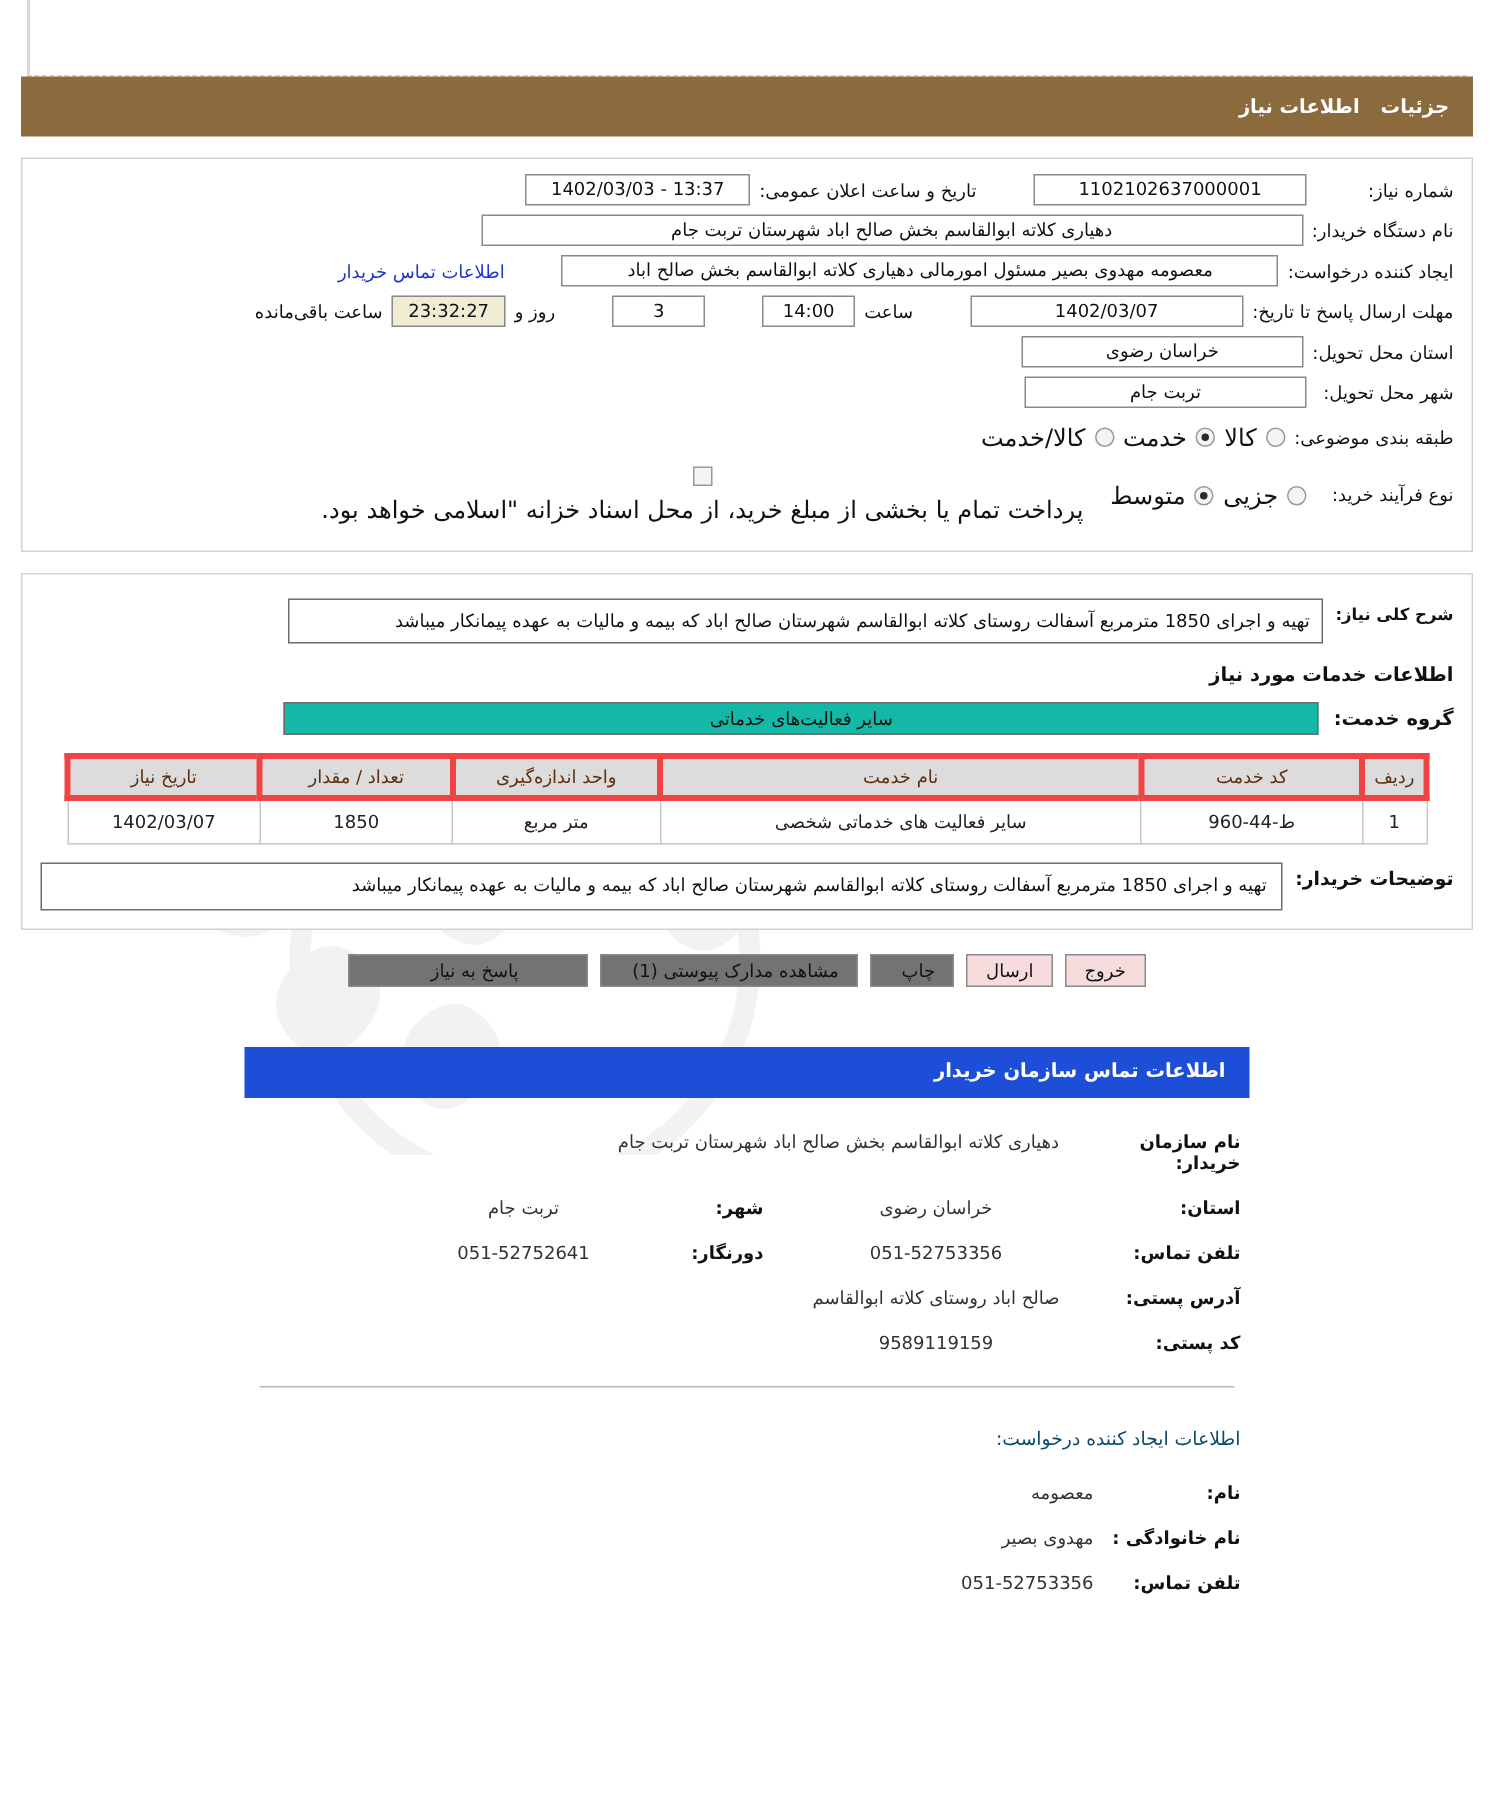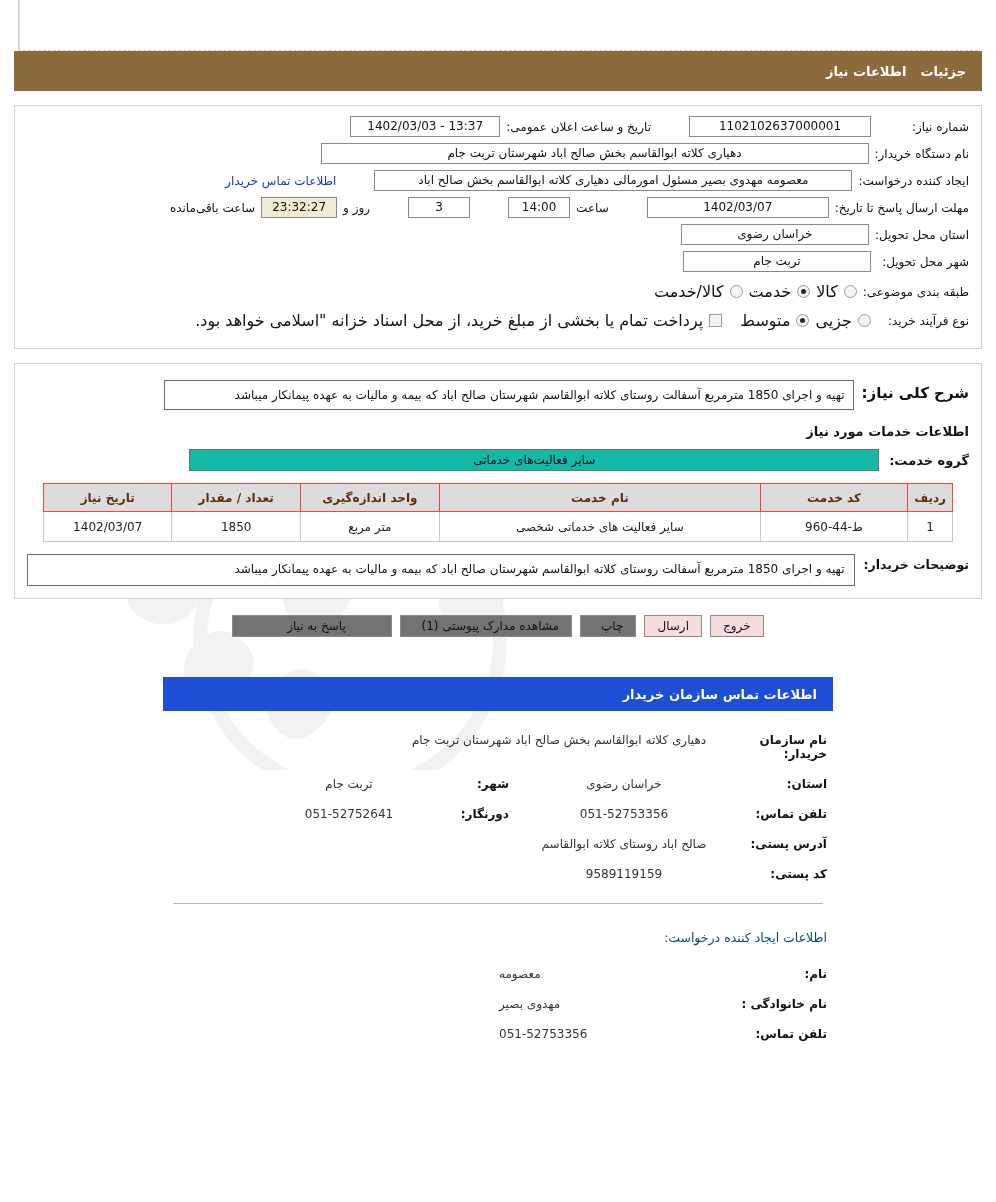--- a/index.html
+++ b/index.html
@@ -132,21 +132,21 @@
     border-radius: 50%; background: #2a2a2a;
   }
   .radio-label { font-size: 16px; color: #111; }
   .checkbox {
     width: 13px; height: 13px; border: 1px solid #9a9a9a;
     background: #f4f4f4; display: inline-block; flex: none;
   }
 
   
   .desc-row { display: flex; align-items: flex-start; gap: 8px; margin: 6px 0 4px 0; }
-  .desc-label { font-size: 15px; font-weight: bold; color: #111; padding-top: 4px; white-space: nowrap; }
+  .desc-label { font-size: 11px; font-weight: bold; color: #111; padding-top: 4px; white-space: nowrap; }
   .desc-box {
     border: 1px solid #6d6d6d;
     background: #fff;
     font-size: 12px;
     color: #111;
     padding: 5px 8px;
     line-height: 1.5;
     flex: none;
     text-align: justify;
   }
@@ -164,23 +164,23 @@
   
   table.items {
     width: 910px;
     border-collapse: collapse;
     font-size: 12px;
     margin: 4px auto 0 auto;
     background: #fff;
   }
   table.items th {
     background: #dcdcdc;
-    border: 1px solid #ef4444;
+    border: 4px solid #ef4444;
     color: #5d2f10;
-    font-weight: bold;
+    font-weight: normal;
     height: 28px;
     font-size: 12px;
     padding: 0 6px;
     white-space: nowrap;
   }
   table.items td {
     border: 1px solid #c8c8c8;
     height: 30px;
     text-align: center;
     color: #222;
@@ -238,21 +238,21 @@
   .ckey2 { font-weight: bold; color: #111; width: 80px; text-align: right; flex: none; }
   .cval2 { color: #333; width: 160px; text-align: center; flex: none; direction: ltr; }
   .cval.ltr, .cval2.ltr { direction: ltr; }
   .crow.single .cval { width: 360px; }
 
   .divider { border-top: 1px solid #b9b9b9; margin: 22px 4px 0 4px; }
   .sub-title { font-size: 12.5px; color: #0c4a6e; margin: 26px 0 22px 0; text-align: right; padding-right: 0; }
   .sub-title-inner { display: inline-block; }
   .req-row { display: flex; font-size: 12px; margin-bottom: 16px; align-items: baseline; }
   .rkey { font-weight: bold; color: #111; width: 98px; text-align: right; flex: none; }
-  .rval { color: #333; width: 230px; text-align: left; flex: none; }
+  .rval { color: #333; width: 230px; text-align: right; flex: none; }
 </style>
 </head>
 <body>
 
 <div class="watermark">
   <svg viewBox="0 0 620 300" xmlns="http://www.w3.org/2000/svg">
     <g fill="none" stroke="#9a9a9a" stroke-width="14">
       <circle cx="310" cy="170" r="150"></circle>
     </g>
     <g fill="#9a9a9a">
@@ -339,21 +339,21 @@
     <div class="frow" style="margin-top:10px;">
       <span class="lbl">نوع فرآیند خرید:</span>
       <span class="radio-group">
         <span class="radio"></span>
         <span class="radio-label">جزیی</span>
       </span>
       <span class="radio-group">
         <span class="radio on"></span>
         <span class="radio-label">متوسط</span>
       </span>
-      <span class="radio-group" style="margin-right:12px;">
+      <span class="radio-group" style="margin-right:12px;flex-direction:column;">
         <span class="checkbox"></span>
         <span class="radio-label">پرداخت تمام یا بخشی از مبلغ خرید، از محل اسناد خزانه "اسلامی خواهد بود.</span>
       </span>
     </div>
 
   </div>
 
   <div class="panel">
 
     <div class="desc-row">

